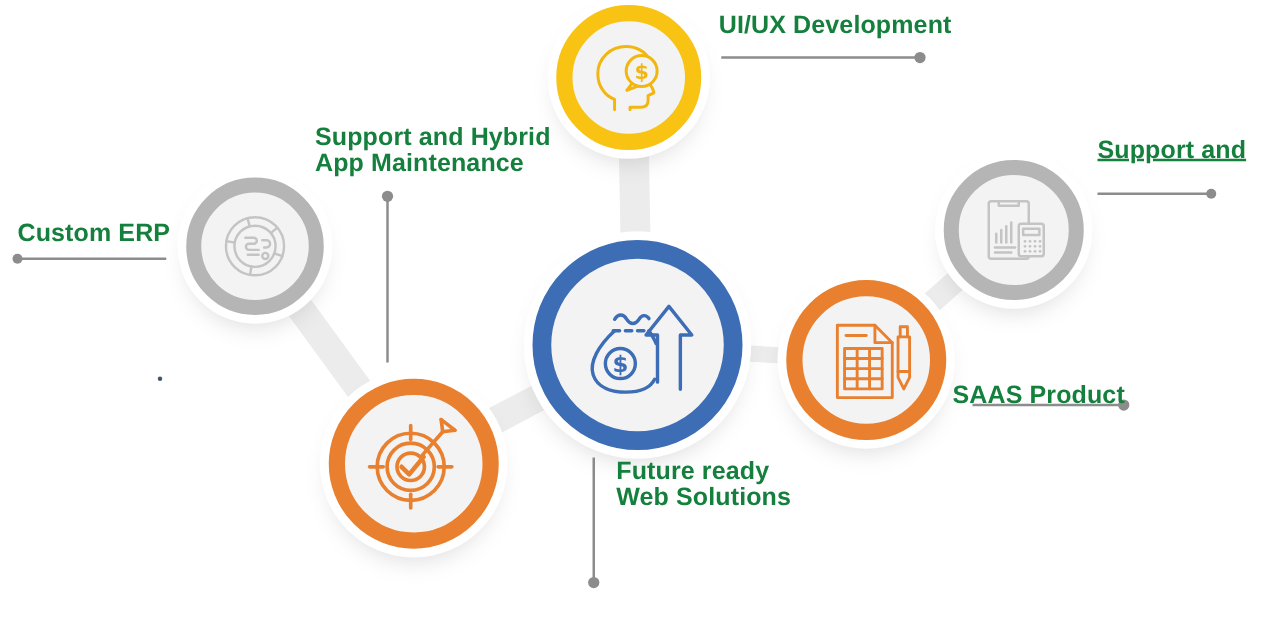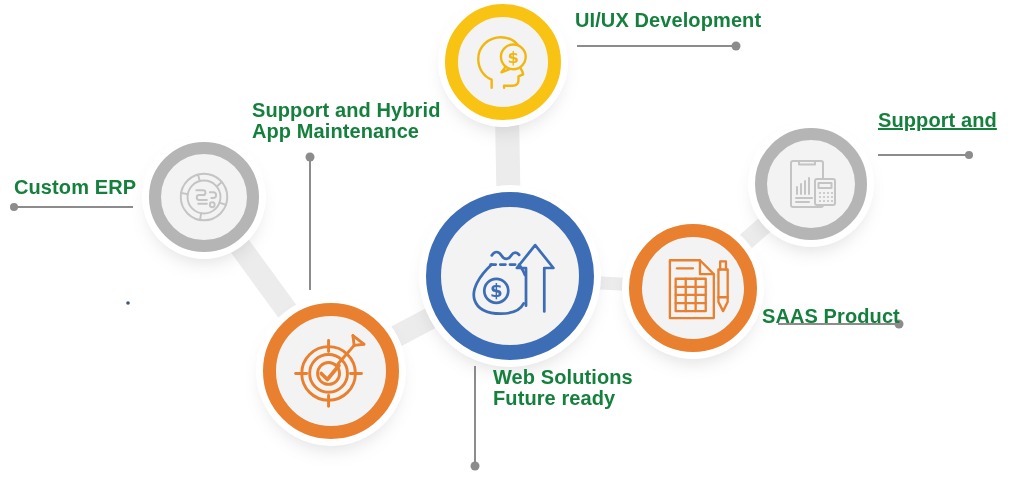--- a/index.html
+++ b/index.html
@@ -191,22 +191,22 @@
     <div>Support and Hybrid</div>
     <div>App Maintenance</div>
   </div>
 
   <div class="label lbl-uiux">
     <div>UI/UX Development</div>
     <div></div>
   </div>
 
   <div class="label lbl-web">
+    <div>Future ready</div>
     <div>Web Solutions</div>
-    <div>Future ready</div>
   </div>
 
   <div class="label lbl-saas">
     <div>SAAS Product</div>
   </div>
 
   <div class="label lbl-support">
     <div>Support and</div>
   </div>
 

